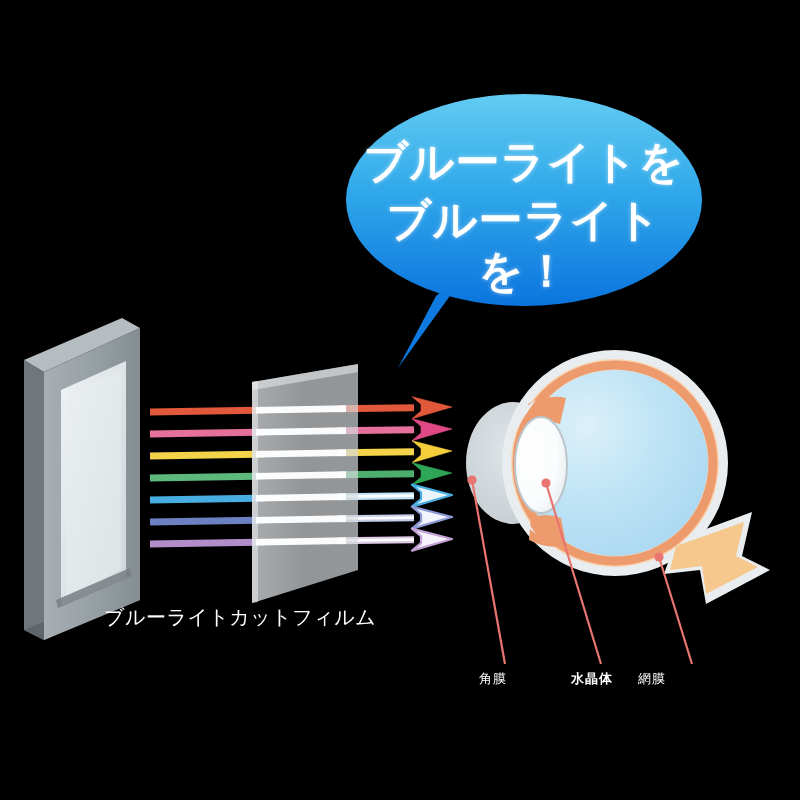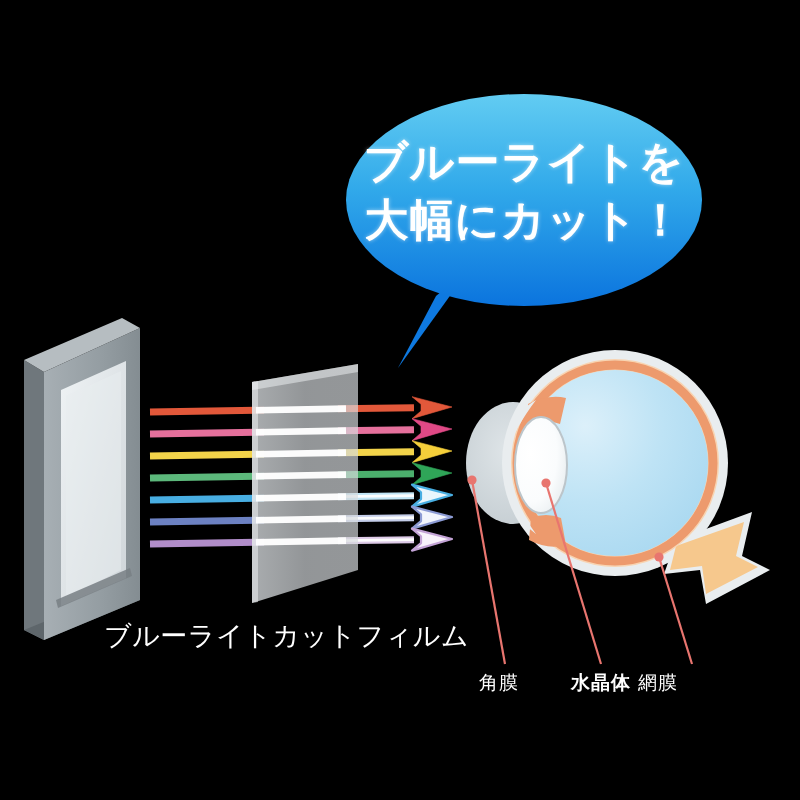--- a/index.html
+++ b/index.html
@@ -26,26 +26,26 @@
     height: 800px;
   }
   .txt-label {
     position: absolute;
     color: #ffffff;
     white-space: nowrap;
     font-family: "DejaVu Sans", "Liberation Sans", sans-serif;
   }
   #film-caption {
     left: 104px;
-    top: 618px;
-    font-size: 27px;
+    top: 604px;
+    font-size: 20px;
     letter-spacing: 0.5px;
   }
   .part-label {
-    font-size: 19px;
+    font-size: 13px;
     letter-spacing: 1px;
     top: 670px;
   }
   #label-cornea { left: 479px; }
   #label-lens   { left: 571px; font-weight: bold; }
   #label-retina { left: 638px; }
   .bubble-text {
     position: absolute;
     color: #ffffff;
     text-align: center;
@@ -200,21 +200,21 @@
         <circle cx="659" cy="557" r="4.6" fill="#E8756F"></circle>
       </g>
 
     <g>
       <path d="M 436,296 L 470,268 L 398,368 Z" fill="#0E79E0"></path>
       <ellipse cx="524" cy="200" rx="178" ry="106" fill="url(#gradBubble)"></ellipse>
     </g>
   </svg>
 
   <div class="bubble-text" id="bubble-line-1">ブルーライトを</div>
-  <div class="bubble-text" id="bubble-line-2">大幅にカット！</div>
+  <div class="bubble-text" id="bubble-line-2">ブルーライトを！</div>
 
   <div class="txt-label" id="film-caption">ブルーライトカットフィルム</div>
 
   <div class="txt-label part-label" id="label-cornea">角膜</div>
   <div class="txt-label part-label" id="label-lens">水晶体</div>
   <div class="txt-label part-label" id="label-retina">網膜</div>
 
 </div>
 
 </body></html>

